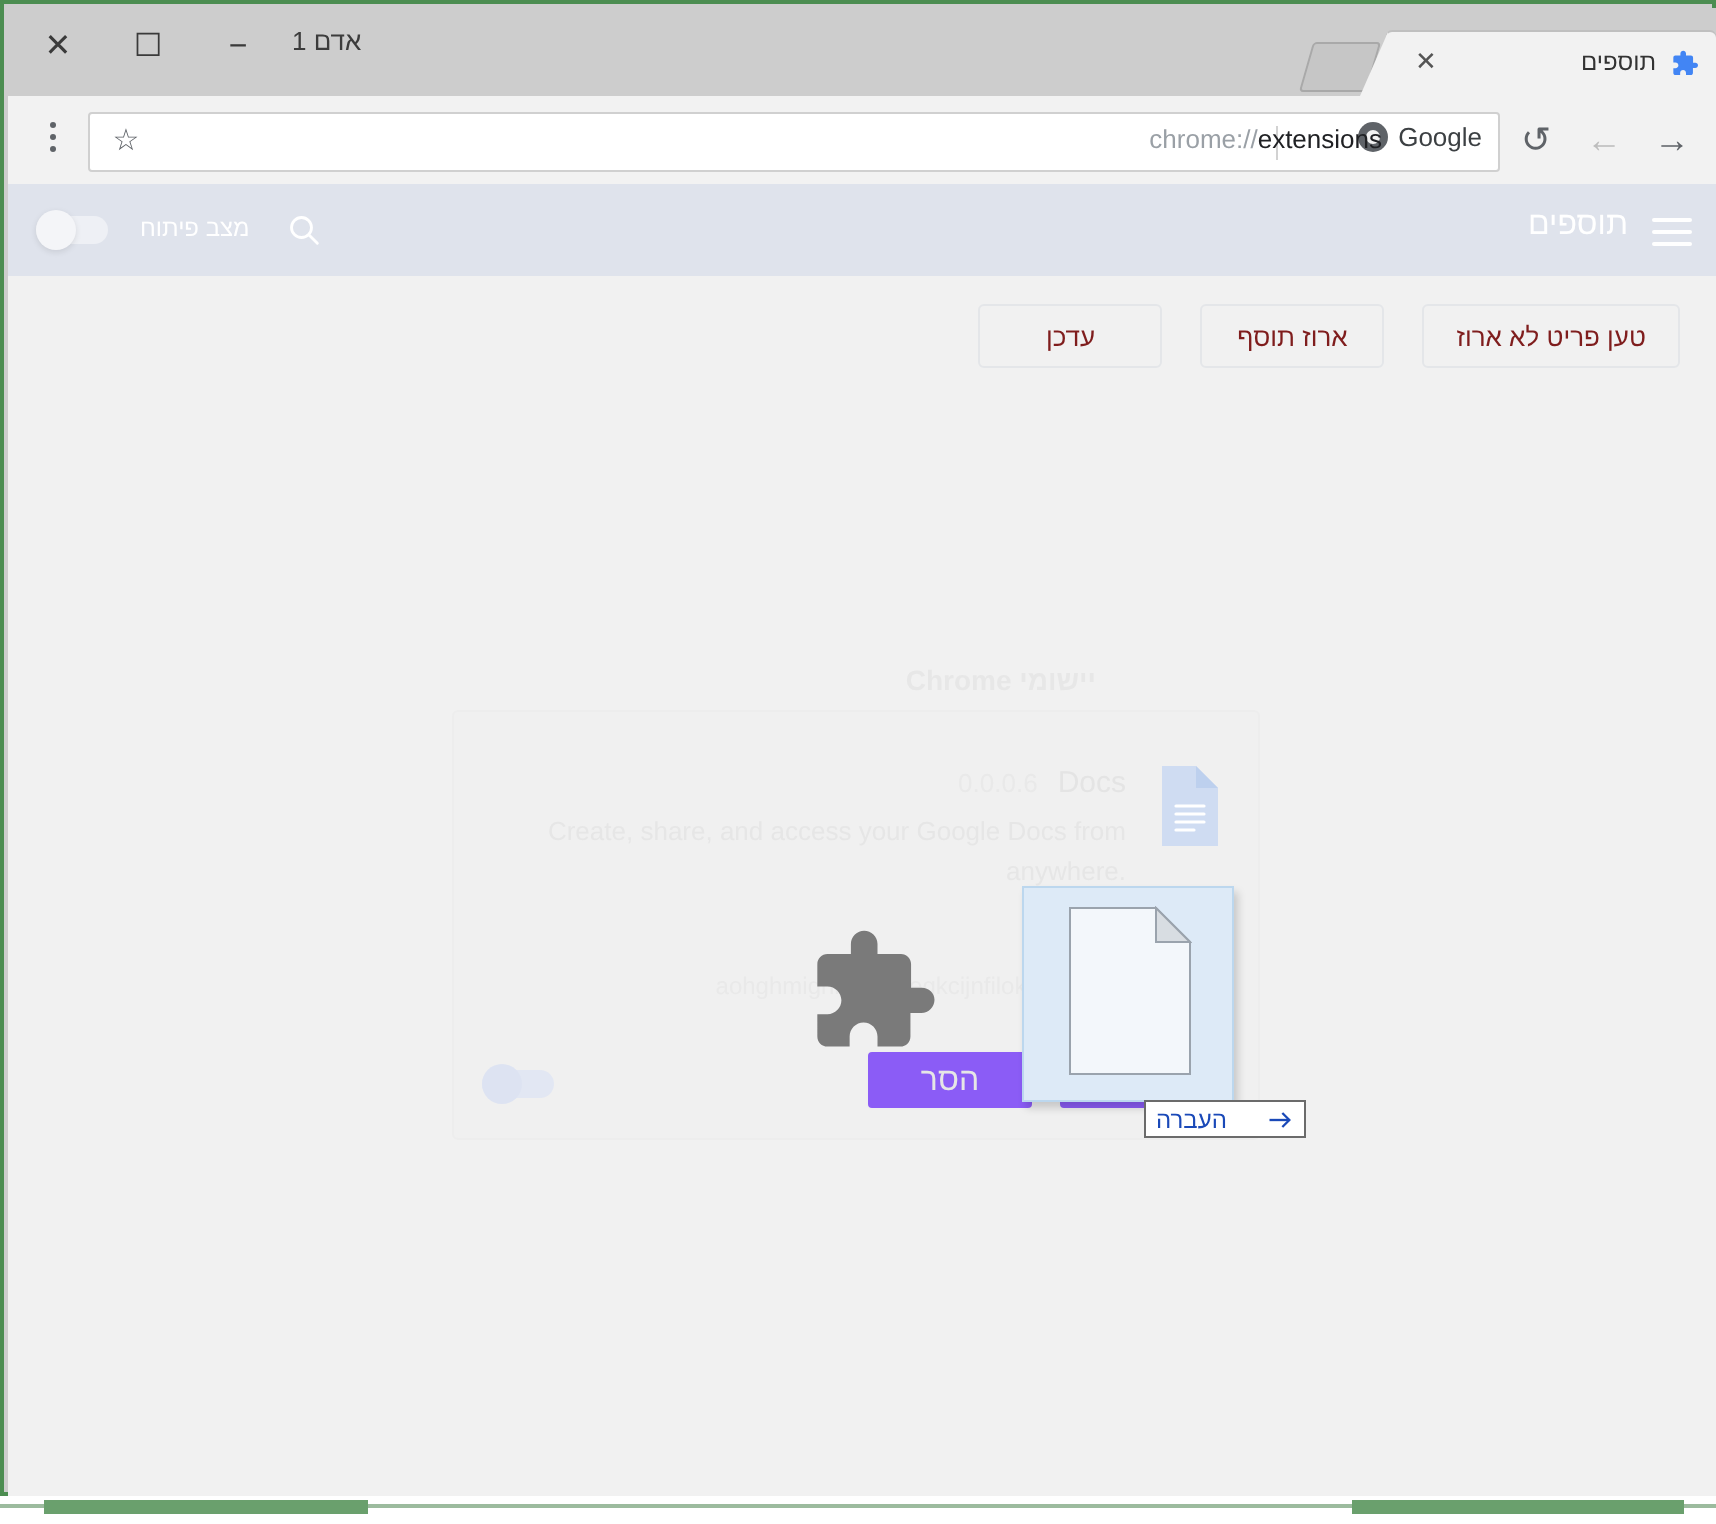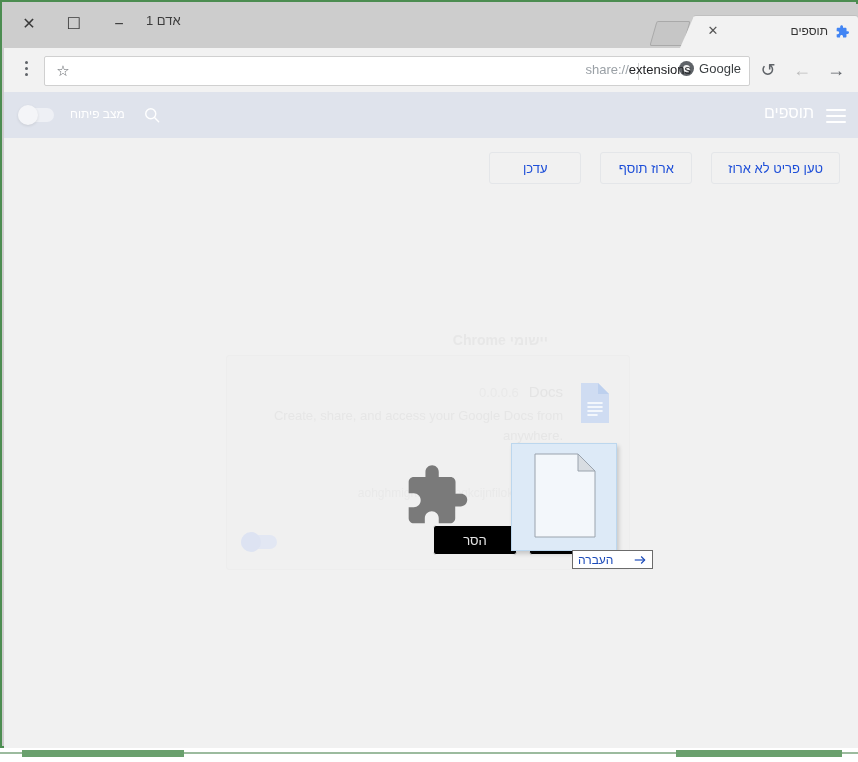--- a/index.html
+++ b/index.html
@@ -340,21 +340,21 @@
     flex-direction: row;
     gap: 19px;
   }
   .ext-action-btn {
     height: 32px;
     min-width: 92px;
     padding: 0 16px;
     border: 1px solid #e4e6e9;
     border-radius: 3px;
     background: #f1f1f1;
-    color: #1d4ed8;
+    color: #7f1d1d;
     font-size: 13px;
     line-height: 32px;
     text-align: center;
     direction: rtl;
     white-space: nowrap;
     cursor: default;
     box-sizing: border-box;
   }
 
   
@@ -455,23 +455,23 @@
     background: #dde3f2;
   }
   .card-footer-btn {
     position: absolute;
     bottom: 14px;
     height: 30px;
     min-width: 84px;
     padding: 0 14px;
     border: 1px solid #efefef;
     border-radius: 3px;
-    background: #000000;
+    background: #8b5cf6;
     color: #e6e6e6;
-    font-size: 13px;
+    font-size: 16px;
     line-height: 30px;
     text-align: center;
     direction: rtl;
     cursor: default;
     box-sizing: border-box;
   }
   #card-details-btn { right: 16px; }
   #card-remove-btn  { right: 112px; }
 
   
@@ -590,21 +590,21 @@
       <div id="nav-back">←</div>
       <div id="nav-reload">↺</div>
 
       <div id="omnibox">
         <div id="omnibox-chip">
           <span id="chrome-logo"></span>
           <span id="omnibox-chip-label">Google</span>
         </div>
         <div id="omnibox-sep"></div>
         <div id="omnibox-url">
-          <span>share://</span><b>extensions</b>
+          <span>chrome://</span><b>extensions</b>
         </div>
         <div id="bookmark-star">☆</div>
       </div>
 
       <div id="menu-dots">
         <i></i>
         <i></i>
         <i></i>
       </div>
     </div>

